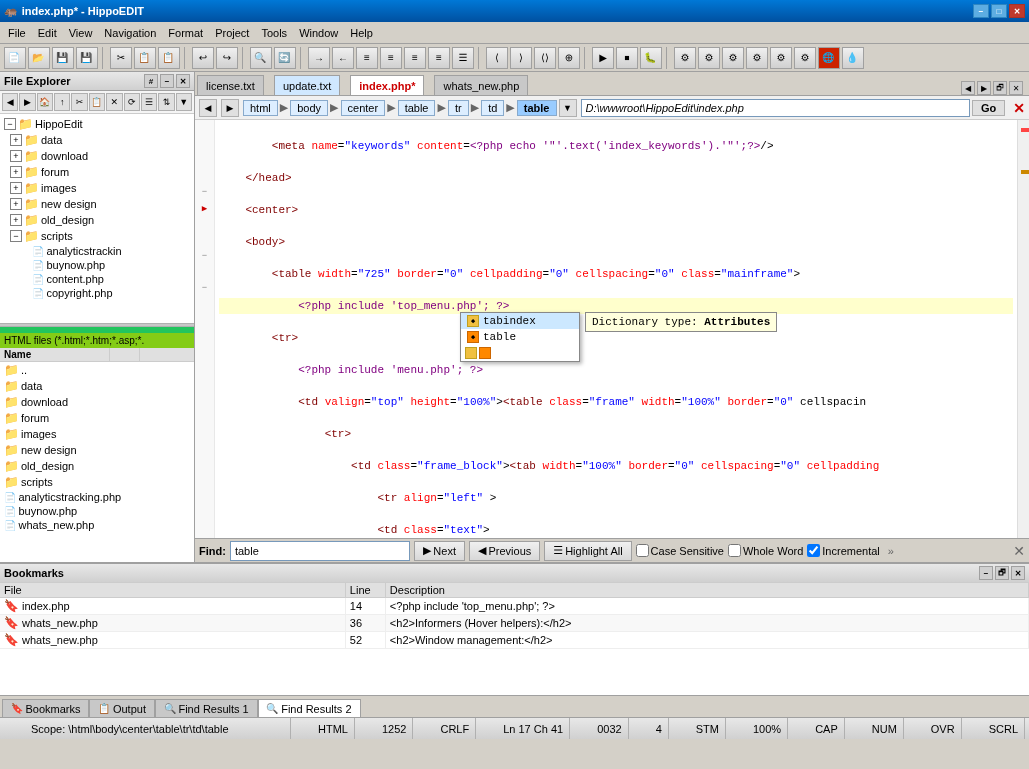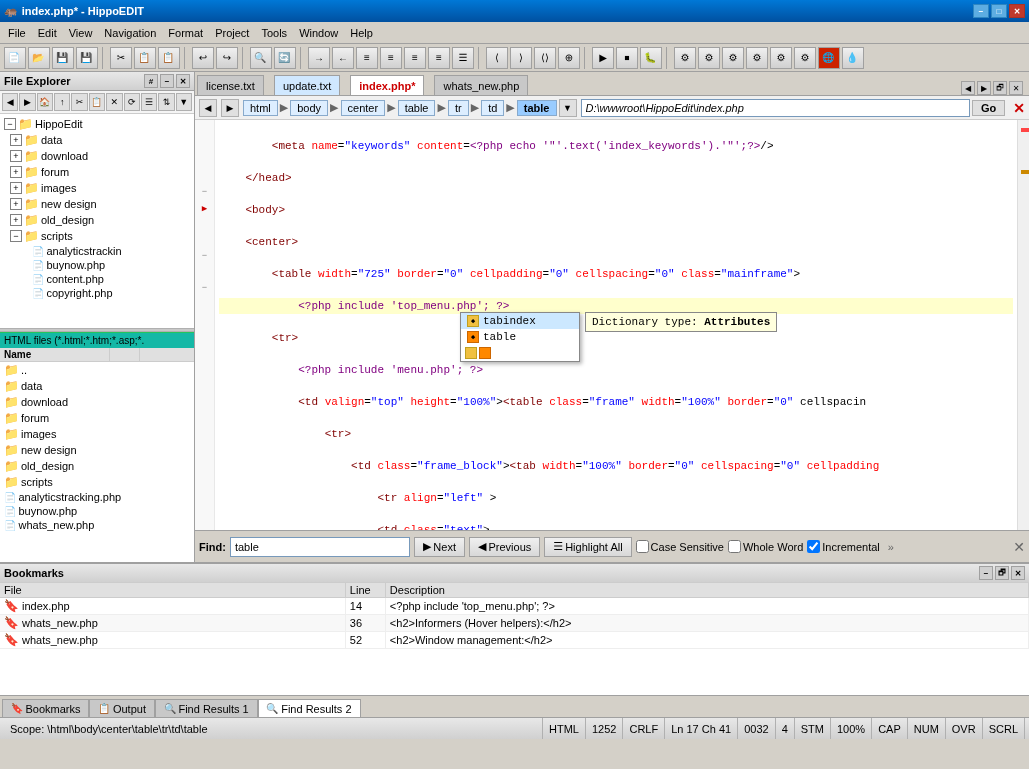--- a/index.html
+++ b/index.html
@@ -55,21 +55,21 @@
       padding: 2px; display: flex; align-items: center; gap: 1px;
     }
     .fe-tb-btn { width: 18px; height: 18px; font-size: 9px; background: #e0e0e0; border: 1px solid #b0b0b0; cursor: pointer; display: flex; align-items: center; justify-content: center; }
     #fe-tree { flex: 1; overflow-y: auto; overflow-x: hidden; background: white; font-size: 11px; padding: 2px; }
     .tree-item { display: flex; align-items: center; gap: 2px; padding: 1px 2px; cursor: pointer; white-space: nowrap; }
     .tree-expand { width: 12px; height: 12px; border: 1px solid #808080; background: white; display: inline-flex; align-items: center; justify-content: center; font-size: 9px; cursor: pointer; }
     .tree-folder-icon { color: #f0c040; font-size: 12px; }
     .tree-file-icon { color: #6080c0; font-size: 10px; }
     .indent1 { padding-left: 8px; }
     .indent2 { padding-left: 16px; }
-    #fe-filter { background: #14b8a6; border-top: 1px solid #22c55e; padding: 2px 4px; font-size: 10px; }
+    #fe-filter { background: #84cc16; border-top: 6px solid #22c55e; padding: 2px 4px; font-size: 10px; }
 
     
     #tab-bar {
       background: #d4d0c8; border-bottom: 1px solid #a0a0a0;
       display: flex; align-items: flex-end; padding: 2px 2px 0; height: 24px;
       justify-content: space-between;
     }
     #tab-bar-left { display: flex; align-items: flex-end; gap: 10px; }
     .tab {
       padding: 2px 8px; border: 1px solid #a0a0a0; background: #c8c8c8;
@@ -123,21 +123,21 @@
     .ac-icon.orange { background: #ff8800; border-color: #cc6600; }
     #ac-tooltip {
       position: absolute; top: 192px; left: 400px;
       background: #ffffdd; border: 1px solid #888; padding: 3px 6px; font-size: 11px;
       z-index: 101; white-space: nowrap;
     }
 
     
     #find-bar {
       background: #d4d0c8; border-top: 1px solid #a0a0a0;
-      display: flex; align-items: center; padding: 2px 4px; gap: 4px; height: 32px;
+      display: flex; align-items: center; padding: 2px 4px; gap: 4px; height: 24px;
     }
     #find-label { font-size: 11px; font-weight: bold; }
     #find-input {
       width: 180px; height: 20px; border: 1px solid #7799bb; font-size: 11px; padding: 0 4px;
       background: white;
     }
     .find-btn {
       padding: 1px 8px; background: linear-gradient(to bottom, #f0f0f0, #d8d8d8);
       border: 1px solid #a0a0a0; cursor: pointer; font-size: 11px; height: 20px;
       display: flex; align-items: center; gap: 2px;
@@ -175,21 +175,21 @@
     .btab-icon { font-size: 10px; }
 
     
     #statusbar {
       background: linear-gradient(to bottom, #e8e8e8, #d0d0d0);
       border-top: 1px solid #a0a0a0; height: 22px;
       display: flex; align-items: center; padding: 0 4px; gap: 0; font-size: 11px;
     }
     .sb-item {
       padding: 0 6px; border-right: 1px solid #b0b0b0; height: 100%;
-      display: flex; align-items: center; white-space: nowrap;
+      display: flex; align-items: center; white-space: nowrap; margin-left: 21px;
     }
     .sb-item:first-child { flex: 1; }
 
     
     ::-webkit-scrollbar { width: 12px; height: 12px; }
     ::-webkit-scrollbar-track { background: #f0f0f0; }
     ::-webkit-scrollbar-thumb { background: #c0c0c0; border: 1px solid #a0a0a0; }
 
     #main-content { display: flex; flex-direction: column; flex: 1; overflow: hidden; }
 
@@ -481,22 +481,22 @@
         <div class="gutter-line"></div>
         <div class="gutter-line"></div>
         <div class="gutter-line"></div>
         <div class="gutter-line"></div>
         <div class="gutter-line"></div>
         <div class="gutter-line"></div>
       </div>
       <div id="code-content" style="font-family:'Courier New',monospace;font-size:11px;line-height:16px;overflow:auto;background:white;flex:1;padding:2px 4px;white-space:pre;">
 <span class="code-line">        <span style="color:#800000;">&lt;meta</span> <span style="color:#ff0000;">name</span>=<span style="color:#0000ff;">"keywords"</span> <span style="color:#ff0000;">content</span>=<span style="color:#800080;">&lt;?php echo '"'.text('index_keywords').'"';?&gt;</span>/&gt;</span>
 <span class="code-line">    <span style="color:#800000;">&lt;/head&gt;</span></span>
+<span class="code-line">    <span style="color:#800000;">&lt;center&gt;</span></span>
 <span class="code-line">    <span style="color:#800000;">&lt;body&gt;</span></span>
-<span class="code-line">    <span style="color:#800000;">&lt;center&gt;</span></span>
 <span class="code-line">        <span style="color:#800000;">&lt;table</span> <span style="color:#ff0000;">width</span>=<span style="color:#0000ff;">"725"</span> <span style="color:#ff0000;">border</span>=<span style="color:#0000ff;">"0"</span> <span style="color:#ff0000;">cellpadding</span>=<span style="color:#0000ff;">"0"</span> <span style="color:#ff0000;">cellspacing</span>=<span style="color:#0000ff;">"0"</span> <span style="color:#ff0000;">class</span>=<span style="color:#0000ff;">"mainframe"</span>&gt;</span>
 <span class="code-line highlighted">            <span style="color:#800080;">&lt;?php include 'top_menu.php'; ?&gt;</span></span>
 <span class="code-line">        <span style="color:#800000;">&lt;tr&gt;</span></span>
 <span class="code-line">            <span style="color:#800080;">&lt;?php include 'menu.php'; ?&gt;</span></span>
 <span class="code-line">            <span style="color:#800000;">&lt;td</span> <span style="color:#ff0000;">valign</span>=<span style="color:#0000ff;">"top"</span> <span style="color:#ff0000;">height</span>=<span style="color:#0000ff;">"100%"</span>&gt;<span style="color:#800000;">&lt;table</span> <span style="color:#ff0000;">class</span>=<span style="color:#0000ff;">"frame"</span> <span style="color:#ff0000;">width</span>=<span style="color:#0000ff;">"100%"</span> <span style="color:#ff0000;">border</span>=<span style="color:#0000ff;">"0"</span> cellspacin</span>
 <span class="code-line">                <span style="color:#800000;">&lt;tr&gt;</span></span>
 <span class="code-line">                    <span style="color:#800000;">&lt;td</span> <span style="color:#ff0000;">class</span>=<span style="color:#0000ff;">"frame_block"</span>&gt;<span style="color:#800000;">&lt;tab</span> <span style="color:#ff0000;">width</span>=<span style="color:#0000ff;">"100%"</span> <span style="color:#ff0000;">border</span>=<span style="color:#0000ff;">"0"</span> <span style="color:#ff0000;">cellspacing</span>=<span style="color:#0000ff;">"0"</span> <span style="color:#ff0000;">cellpadding</span></span>
 <span class="code-line">                        <span style="color:#800000;">&lt;tr</span> <span style="color:#ff0000;">align</span>=<span style="color:#0000ff;">"left"</span> &gt;</span>
 <span class="code-line">                        <span style="color:#800000;">&lt;td</span> <span style="color:#ff0000;">class</span>=<span style="color:#0000ff;">"text"</span>&gt;</span>
 

